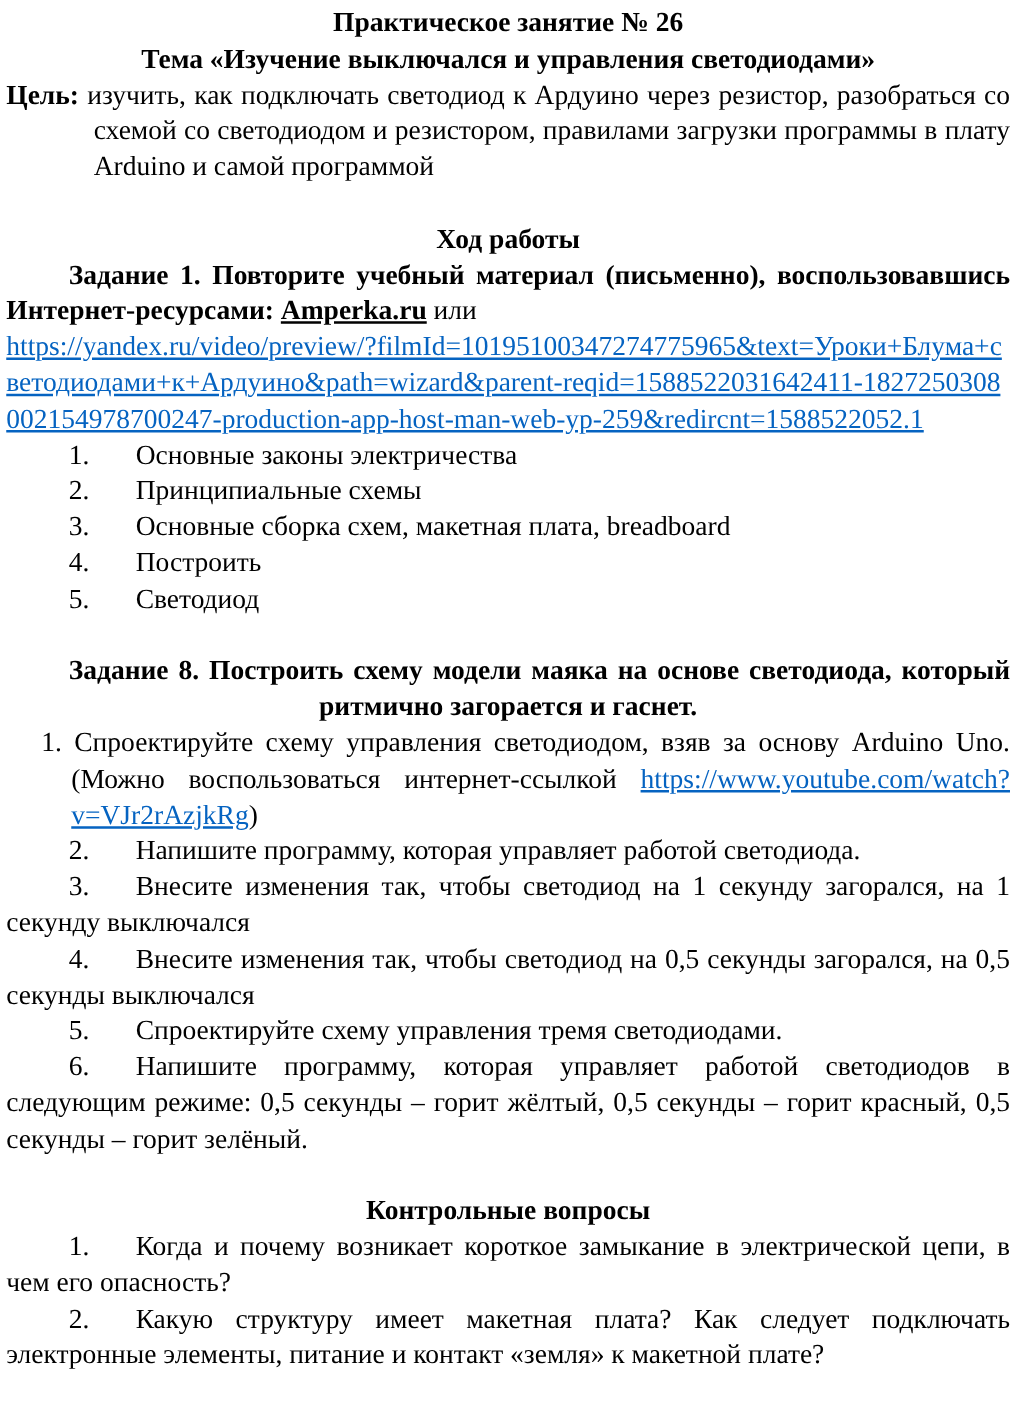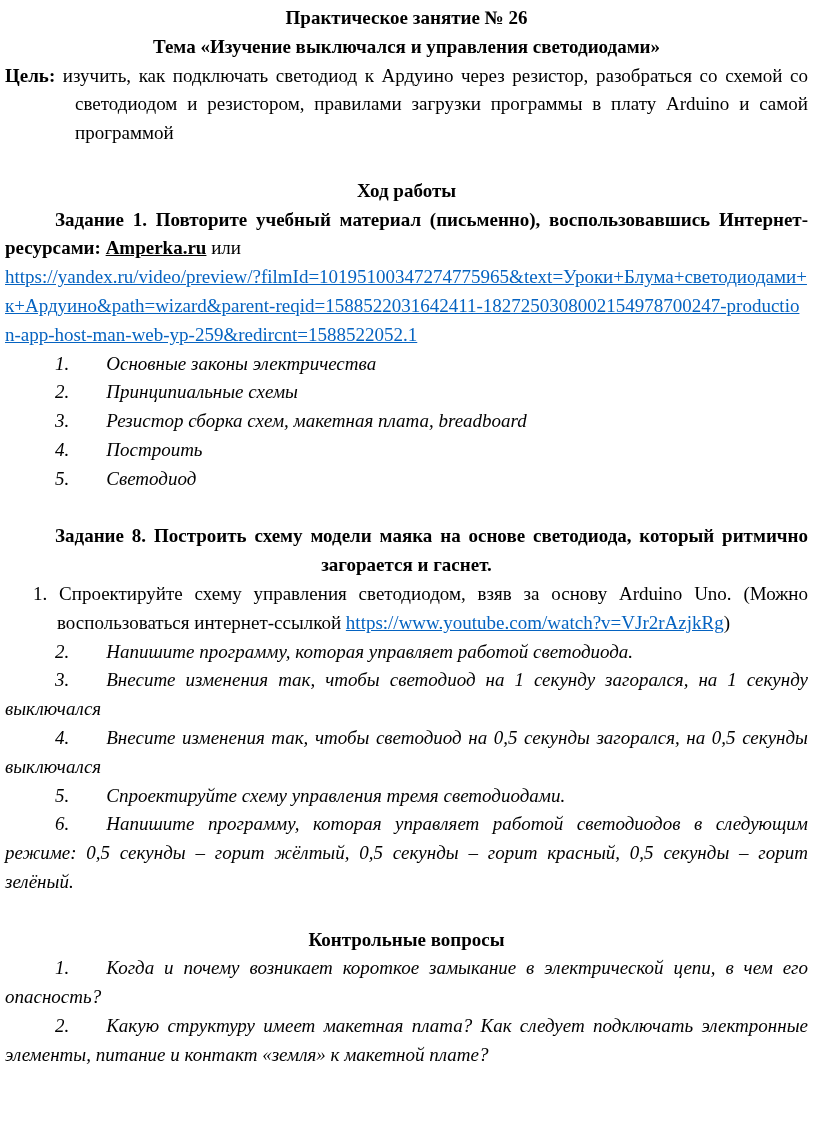--- a/index.html
+++ b/index.html
@@ -2,35 +2,35 @@
 <html><head>
 <meta charset="utf-8">
 <style>
   html,body{margin:0;padding:0;background:#ffffff;}
   .page{
     width:816px;
     height:1128px;
     box-sizing:border-box;
     padding:4px 8px 0 5px;
     font-family:"Liberation Serif","DejaVu Serif",serif;
-    font-size:19px;
+    font-size:22px;
     line-height:28.8px;
     color:#000000;
     overflow:hidden;
     background:#ffffff;
   }
   p{margin:0;}
   .center{text-align:center;}
   .bold{font-weight:bold;}
   .just{text-align:justify;}
   .indent{text-indent:50px;}
   .gap-top{margin-top:28.8px;}
   .goal{padding-left:70px;text-indent:-70px;}
   .center-last{text-align-last:center;}
-  .li{text-align:justify;text-indent:50px;font-style:italic;}
+  .li{text-align:justify;text-indent:50px;}
   .tab{display:inline-block;width:37px;}
   .t2first{padding-left:52px;text-indent:-24px;}
   .url-par{word-break:break-all;}
   .link{color:#0563c1;text-decoration:underline;cursor:pointer;}
   .ul{text-decoration:underline;}
   .norm{font-weight:normal;}
 </style>
 </head>
 <body>
 
@@ -42,21 +42,21 @@
   <p class="just goal"><b>Цель:</b> <span>изучить, как подключать светодиод к Ардуино через резистор, разобраться со схемой со светодиодом и резистором, правилами загрузки программы в плату Arduino и самой программой</span></p>
 
   <p class="center bold gap-top">Ход работы</p>
 
   <p class="just indent bold"><span>Задание 1. Повторите учебный материал (письменно), воспользовавшись Интернет-ресурсами: </span><span class="ul">Amperka.ru</span><span class="norm">  или</span></p>
 
   <p class="just url-par"><a class="link">https://yandex.ru/video/preview/?filmId=10195100347274775965&amp;text=Уроки+Блума+светодиодами+к+Ардуино&amp;path=wizard&amp;parent-reqid=1588522031642411-1827250308002154978700247-production-app-host-man-web-yp-259&amp;redircnt=1588522052.1</a></p>
 
   <p class="li"><span>1.</span><span class="tab"></span><span>Основные законы электричества</span></p>
   <p class="li"><span>2.</span><span class="tab"></span><span>Принципиальные схемы</span></p>
-  <p class="li"><span>3.</span><span class="tab"></span><span>Резистор сборка схем, макетная плата, breadboard</span></p>
+  <p class="li"><span>3.</span><span class="tab"></span><span>Основные сборка схем, макетная плата, breadboard</span></p>
   <p class="li"><span>4.</span><span class="tab"></span><span>Построить</span></p>
   <p class="li"><span>5.</span><span class="tab"></span><span>Светодиод</span></p>
 
   <p class="just indent bold gap-top center-last">Задание 8. Построить схему модели маяка на основе светодиода, который ритмично загорается и гаснет.</p>
 
   <p class="just t2first"><span>1.</span> <span>Спроектируйте схему управления светодиодом, взяв за основу Arduino Uno. (Можно воспользоваться интернет-ссылкой </span><a class="link">https://www.youtube.com/watch?v=VJr2rAzjkRg</a><span>)</span></p>
 
   <p class="li"><span>2.</span><span class="tab"></span><span>Напишите программу, которая управляет работой светодиода.</span></p>
   <p class="li"><span>3.</span><span class="tab"></span><span>Внесите изменения так, чтобы светодиод на 1 секунду загорался, на 1 секунду выключался</span></p>
   <p class="li"><span>4.</span><span class="tab"></span><span>Внесите изменения так, чтобы светодиод на 0,5 секунды загорался, на 0,5 секунды выключался</span></p>

